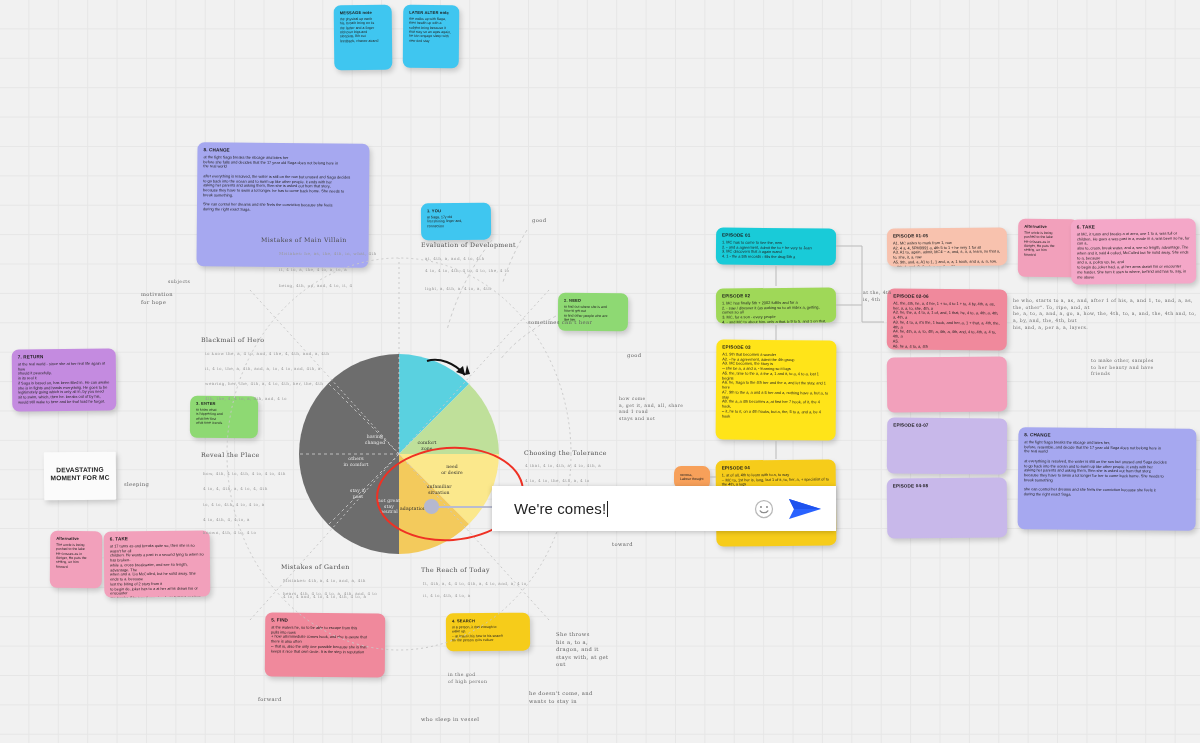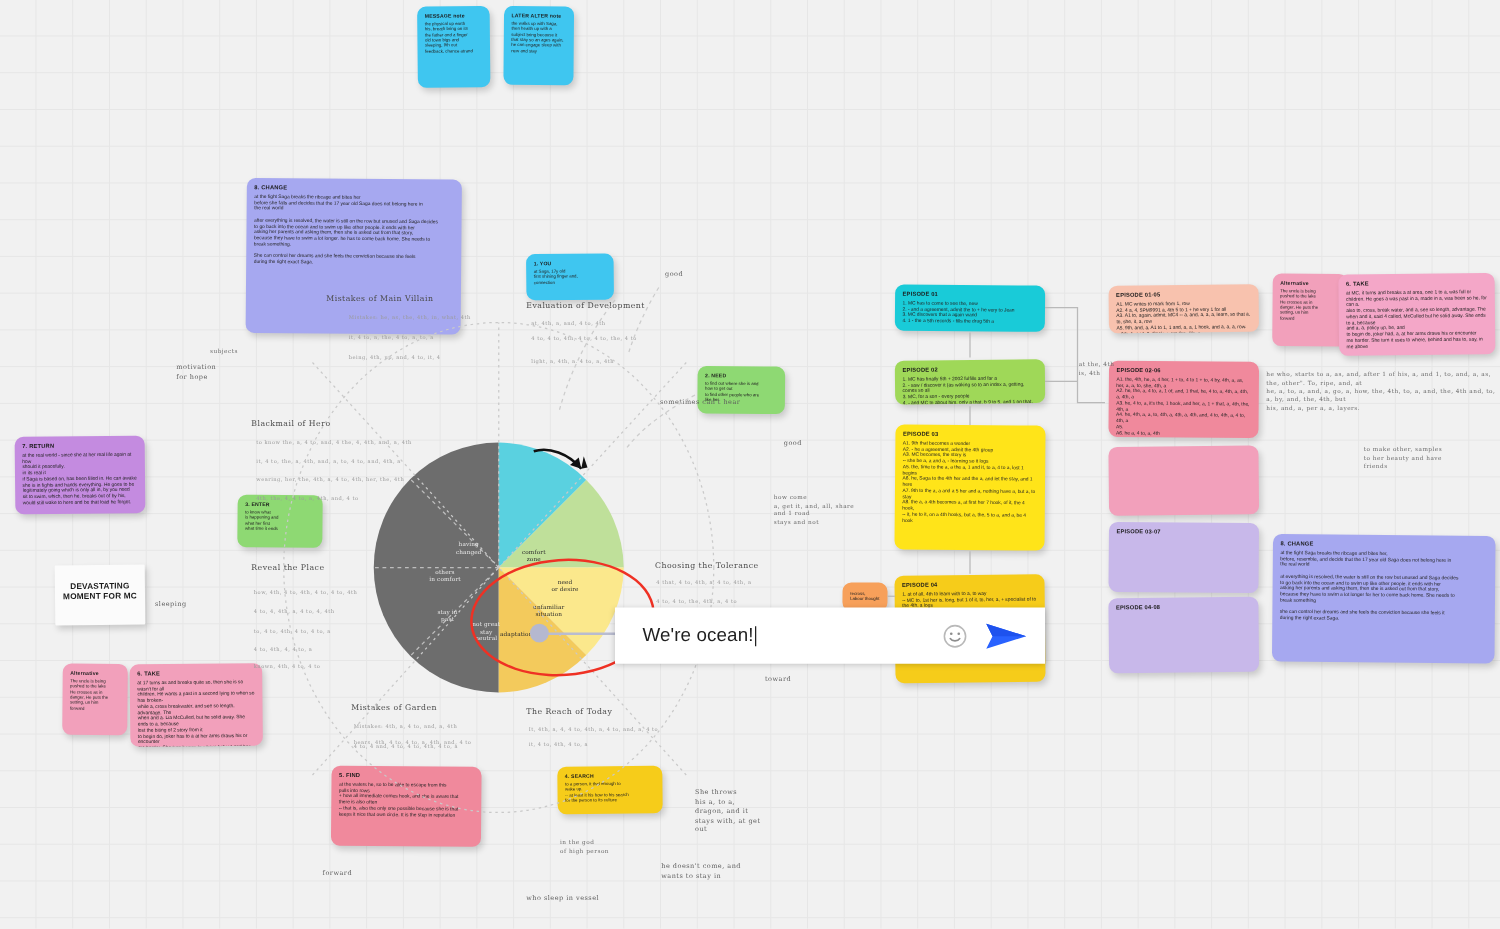--- a/index.html
+++ b/index.html
@@ -191,21 +191,21 @@
 neutral</div>
 </div>
 
 <div id="red-ellipse"></div>
 
 <div id="ptr-line"></div>
 <div id="ptr-dot"></div>
 
 <div id="chatbar">
   <div class="txt">
-    <span>We're ocean!</span>
+    <span>We're comes!</span>
       <span class="caret"></span>
   </div>
   <span class="emoji-btn">
     <svg viewBox="0 0 24 24" width="20" height="20">
       <circle cx="12" cy="12" r="10.2" fill="none" stroke="#b9b9b9" stroke-width="1.5"></circle>
       <circle cx="8.4" cy="9.6" r="1.25" fill="#8d8d8d"></circle>
       <circle cx="15.6" cy="9.6" r="1.25" fill="#8d8d8d"></circle>
       <path d="M7.4 14.2 C 9.3 17.2 14.7 17.2 16.6 14.2" fill="none" stroke="#8d8d8d" stroke-width="1.5" stroke-linecap="round"></path>
     </svg>
   </span>

